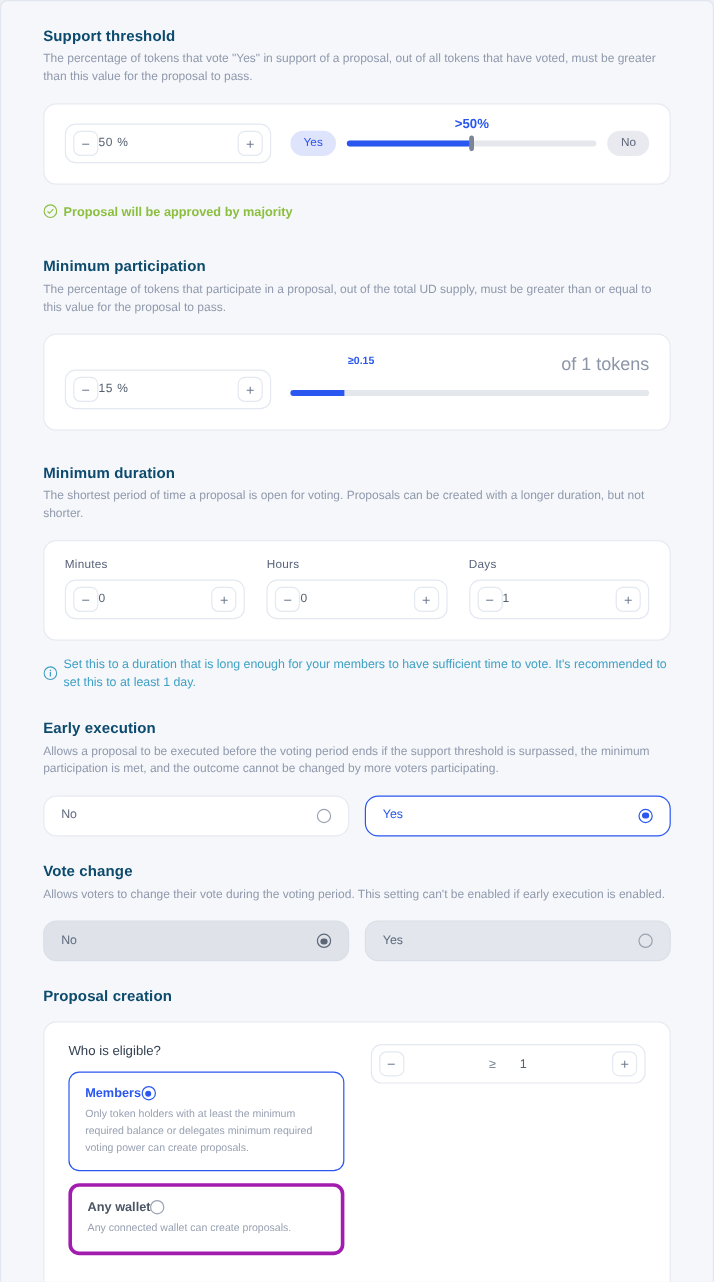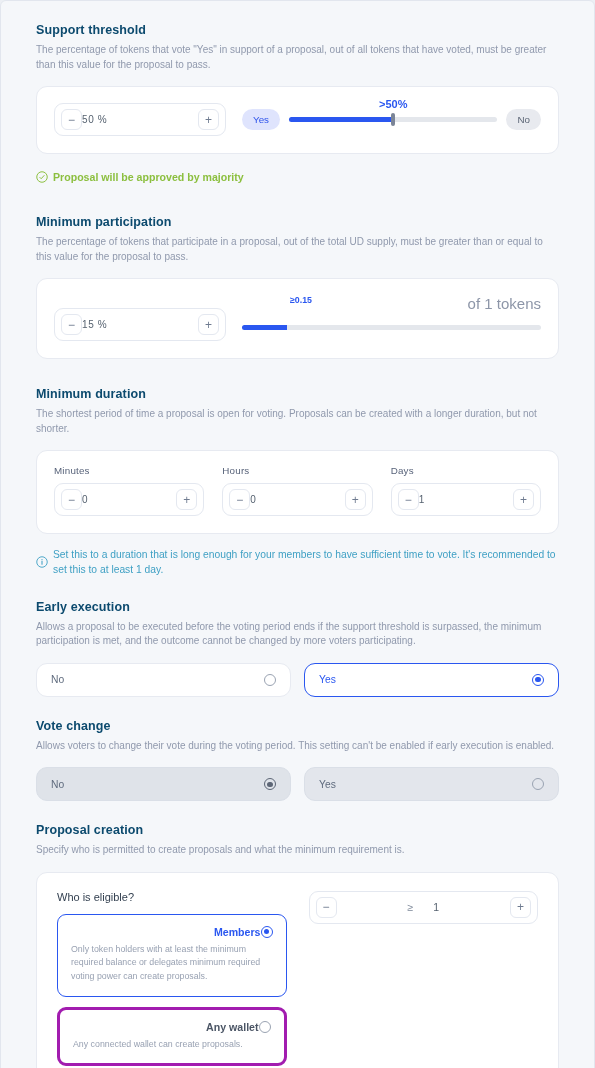--- a/index.html
+++ b/index.html
@@ -249,21 +249,21 @@
     border: 3px solid #a21caf;
     border-radius: 9px;
     padding: 11px 13px 12px 13px;
     cursor: pointer;
     margin-bottom: 10px;
   }
   .elig.sel { border: 1.5px solid #2a57f0; }
   .elig-top {
     display: flex;
     align-items: center;
-    justify-content: flex-end;
+    justify-content: flex-start;
   }
   .elig-title { font-size: 10.6px; font-weight: bold; color: #4b5565; }
   .elig.sel .elig-title { color: #2a57f0; }
   .elig-desc {
     font-size: 8.8px;
     line-height: 1.55;
     color: #98a1b2;
     margin-top: 5px;
     max-width: 215px;
   }
@@ -430,21 +430,20 @@
         <span class="opt-label">Yes</span>
         <span class="radio"></span>
       </div>
     </div>
   </div>
 
   <div class="gap-md"></div>
 
   <div class="sec">
     <div class="sec-title">Proposal creation</div>
-    <div class="sec-desc">Specify who is permitted to create proposals and what the minimum requirement is.</div>
 
     <div class="pc-card">
       <div class="pc-col">
         <div class="pc-head">Who is eligible?</div>
 
         <div class="elig sel">
           <div class="elig-top">
             <span class="elig-title">Members</span>
             <span class="radio on"></span>
           </div>

